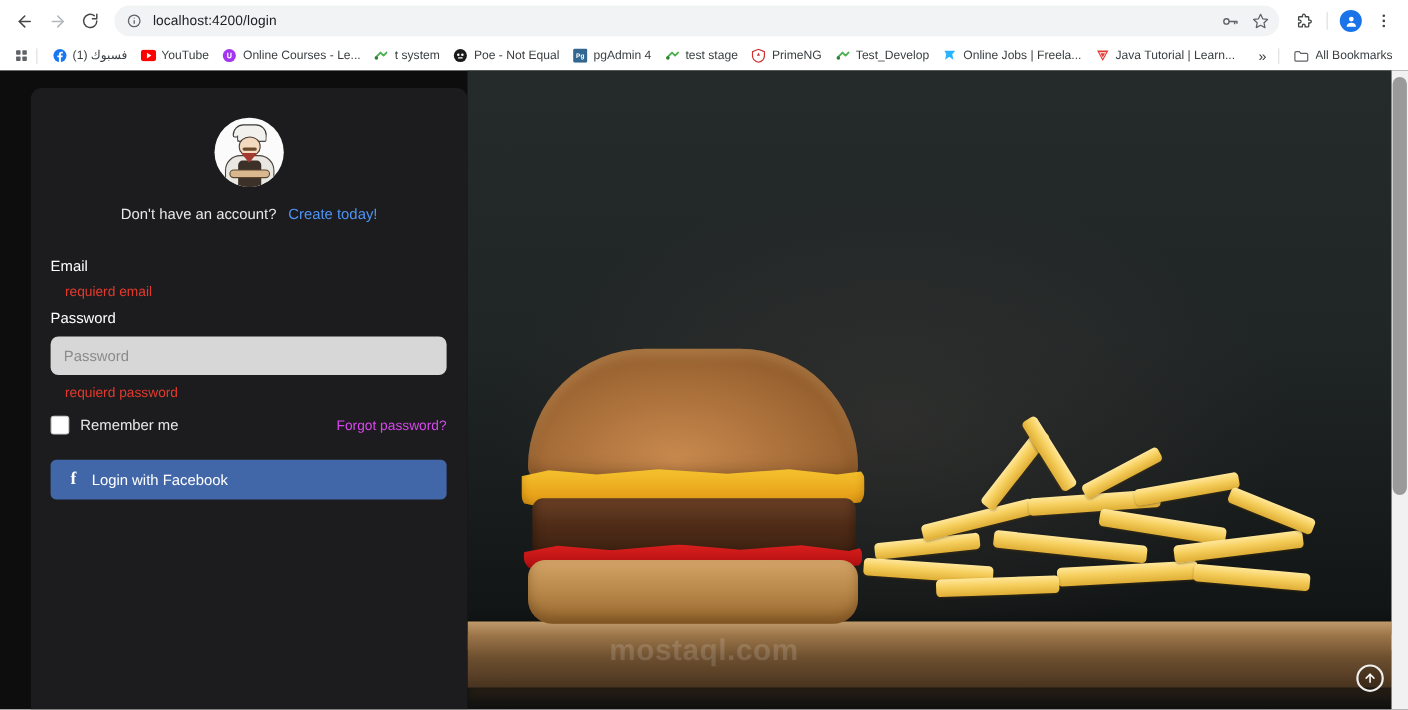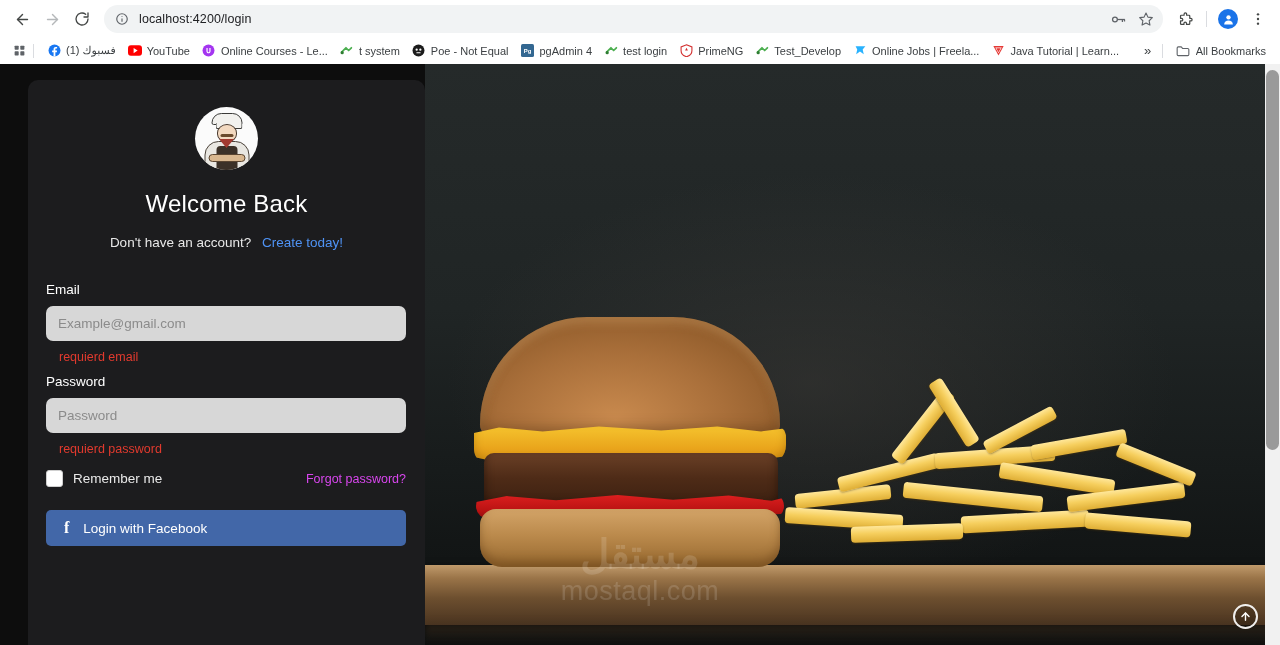--- a/index.html
+++ b/index.html
@@ -160,21 +160,21 @@
 
   
   .watermark {
     position:absolute; left:0; right:0; bottom:38px;
     text-align:center;
     color: rgba(255,255,255,0.14);
     pointer-events:none;
     user-select:none;
   }
   .wm-ar { font-size: 40px; font-weight:bold; letter-spacing:2px; line-height:1; direction:rtl;}
-  .wm-en { font-size: 27px; font-weight:normal; letter-spacing:0.5px; margin-top:2px;}
+  .wm-en { font-size: 27px; font-weight:bold; letter-spacing:0.5px; margin-top:2px;}
 
   
   .to-top {
     position:absolute; right: 22px; bottom: 16px;
     width: 25px; height:25px; border-radius:50%;
     border: 2px solid rgba(255,255,255,0.92);
     display:flex;align-items:center;justify-content:center;
     color:#fff; background: rgba(0,0,0,0.18);
   }
 
@@ -448,21 +448,21 @@
       <span class="bm-label">pgAdmin 4</span>
     </div>
 
     <div class="bm">
       <span class="bm-ico">
         <svg width="13" height="13" viewBox="0 0 24 24">
             <path d="M3 15 L11 7 L16 12 L21 7" stroke="#4caf50" stroke-width="3.2" fill="none" stroke-linecap="round" stroke-linejoin="round"></path>
             <circle cx="4" cy="16" r="3" fill="#2e7d32"></circle>
           </svg>
       </span>
-      <span class="bm-label">test login</span>
+      <span class="bm-label">test stage</span>
     </div>
 
     <div class="bm">
       <span class="bm-ico">
         <svg width="13" height="13" viewBox="0 0 24 24">
             <path d="M12 1.5 22 5.5v7c0 5.5-4.1 9.4-10 11-5.9-1.6-10-5.5-10-11v-7z" fill="none" stroke="#d32f2f" stroke-width="2"></path>
             <path d="M12 7l2.6 5.2H9.4z" fill="#d32f2f"></path>
           </svg>
       </span>
       <span class="bm-label">PrimeNG</span>
@@ -541,21 +541,20 @@
         <div class="fry" style="left:300px; top:124px;width:106px;height:16px; transform:rotate(5deg);"></div>
         <div class="fry" style="left:330px; top:64px; width:82px; height:15px; transform:rotate(22deg);"></div>
         <div class="fry" style="left:196px; top:30px; width:78px; height:14px; transform:rotate(-28deg);"></div>
         <div class="fry" style="left:66px;  top:132px;width:112px;height:16px; transform:rotate(-2deg);"></div>
       </div>
 
       <div class="reflect"></div>
     </div>
 
     <div class="watermark">
-      <div class="wm-ar">مستقل</div>
       <div class="wm-en">mostaql.com</div>
     </div>
 
     <div class="to-top">
       <svg width="13" height="13" viewBox="0 0 24 24" fill="none" stroke="currentColor" stroke-width="2.6" stroke-linecap="round" stroke-linejoin="round">
           <line x1="12" y1="19" x2="12" y2="5.5"></line>
           <polyline points="5.5 12 12 5.5 18.5 12"></polyline>
         </svg>
     </div>
 
@@ -566,29 +565,27 @@
           <div class="chef-body"></div>
           <div class="chef-apron"></div>
           <div class="chef-arms"></div>
           <div class="chef-hat"></div>
           <div class="chef-head"></div>
           <div class="chef-mus"></div>
           <div class="chef-scarf"></div>
         </div>
       </div>
 
-      <div class="welcome">Welcome Back</div>
 
       <div class="subline">
         <span>Don't have an account?</span>
         <a href="#">Create today!</a>
       </div>
 
       <div class="field-label">Email</div>
-      <input class="input" type="text" placeholder="Example@gmail.com" style="">
       <div class="err">requierd email</div>
 
       <div class="field-label" style="margin-top:10px;">Password</div>
       <input class="input" type="password" placeholder="Password" style="">
       <div class="err">requierd password</div>
 
       <div class="row-remember">
         <div class="remember-left">
           <div class="cbx"></div>
           <span class="remember-label">Remember me</span>

